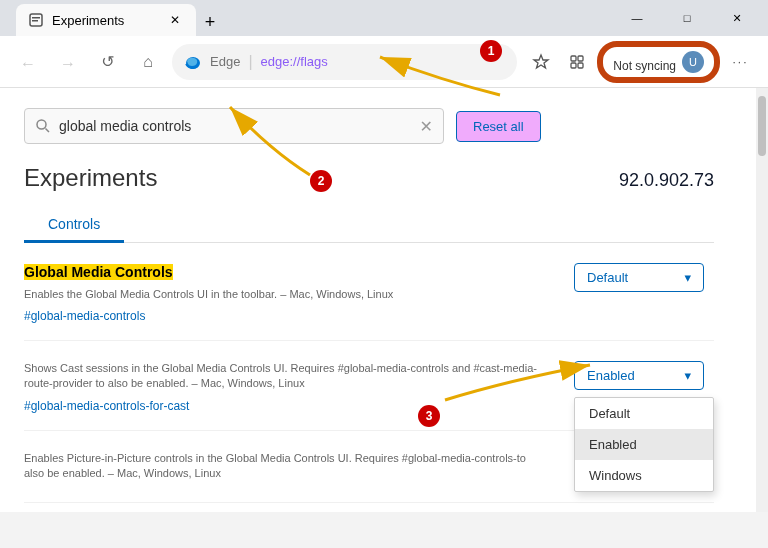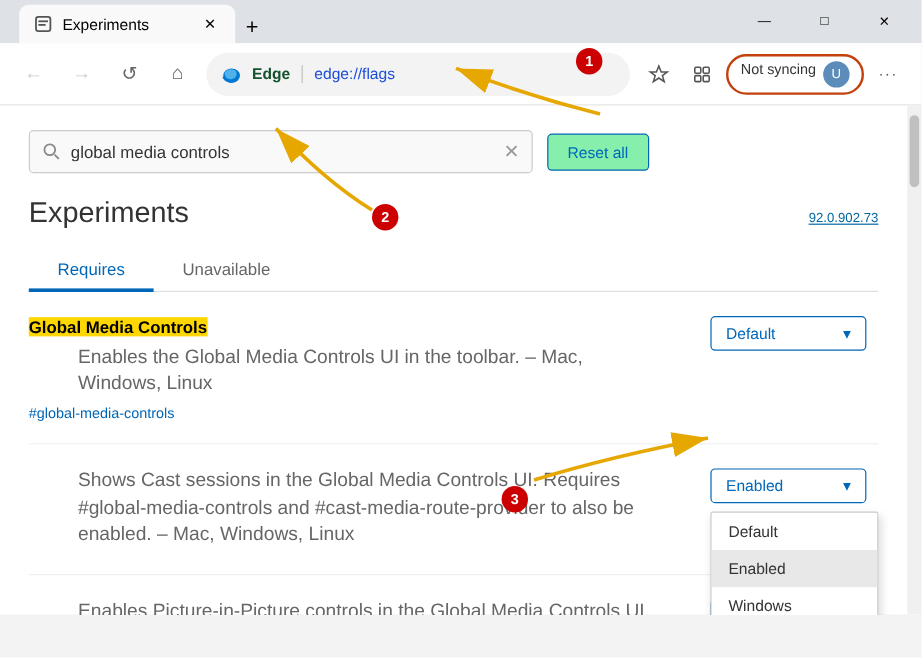--- a/index.html
+++ b/index.html
@@ -119,30 +119,30 @@
     .edge-logo {
       width: 18px;
       height: 18px;
       display: flex;
       align-items: center;
       justify-content: center;
       font-size: 13px;
     }
     .edge-label {
       font-size: 13px;
-      color: #14532d;
-      font-weight: 700;
+      color: #737373;
+      font-weight: 400;
     }
     .url-divider {
       color: #ccc;
       font-size: 16px;
     }
     .url-text {
       font-size: 13px;
-      color: #1d4ed8;
+      color: #8b5cf6;
       flex: 1;
     }
 
     .toolbar-icons {
       display: flex;
       gap: 4px;
       align-items: center;
     }
     .toolbar-icon-btn {
       width: 32px;
@@ -153,24 +153,24 @@
       display: flex;
       align-items: center;
       justify-content: center;
       border-radius: 50%;
       font-size: 15px;
       color: #555;
     }
 
     .profile-btn {
       display: flex;
-      align-items: flex-start;
+      align-items: flex-end;
       gap: 6px;
       padding: 4px 10px;
-      border: 2px solid #c2410c;
+      border: 6px solid #c2410c;
       border-radius: 20px;
       background: white;
       cursor: pointer;
       font-size: 12px;
       color: #333;
     }
     .profile-avatar {
       width: 22px;
       height: 22px;
       border-radius: 50%;
@@ -181,20 +181,21 @@
       color: white;
       font-size: 11px;
     }
 
     
     .content-area {
       background: #fff;
       height: calc(548px - 36px - 36px - 52px);
       display: flex;
       overflow: hidden;
+      gap: 18px;
     }
     .page-content {
       flex: 1;
       padding: 20px 24px;
       overflow-y: auto;
     }
 
     
     .search-bar-row {
       display: flex;
@@ -224,42 +225,41 @@
     }
     .search-clear {
       cursor: pointer;
       color: #999;
       font-size: 16px;
     }
     .reset-btn {
       padding: 7px 16px;
       border: 1px solid #0067b8;
       border-radius: 4px;
-      background: #86efac;
+      background: #f0abfc;
       color: #0067b8;
       font-size: 13px;
       cursor: pointer;
     }
 
     
     .page-title-row {
       display: flex;
       justify-content: space-between;
       align-items: baseline;
       margin-bottom: 16px;
     }
     .page-title {
       font-size: 24px;
       font-weight: 400;
       color: #333;
     }
     .version-text {
-      font-size: 11px;
-      color: #0369a1;
-      text-decoration: underline;
+      font-size: 18px;
+      color: #0f172a;
     }
 
     
     .tabs-row {
       display: flex;
       border-bottom: 1px solid #e0e0e0;
       margin-bottom: 20px;
     }
     .tab-item {
       padding: 8px 24px;
@@ -291,25 +291,24 @@
     .experiment-title {
       font-size: 14px;
       margin-bottom: 4px;
       line-height: 1.4;
     }
     .highlight {
       background: #ffd700;
       font-weight: 600;
     }
     .experiment-desc {
-      font-size: 16px;
+      font-size: 11px;
       color: #666;
       margin-bottom: 4px;
       line-height: 1.4;
-      margin-left: 41px;
     }
     .experiment-link {
       font-size: 12px;
       color: #0067b8;
       text-decoration: none;
     }
 
     .experiment-control {
       position: relative;
       min-width: 140px;
@@ -478,22 +477,21 @@
       </div>
       <button class="reset-btn">Reset all</button>
     </div>
 
     <div class="page-title-row">
       <h1 class="page-title">Experiments</h1>
       <span class="version-text">92.0.902.73</span>
     </div>
 
     <div class="tabs-row">
-      <div class="tab-item active">Requires</div>
-      <div class="tab-item">Unavailable</div>
+      <div class="tab-item active">Controls</div>
     </div>
 
     <div class="experiment-item">
       <div class="experiment-info">
         <div class="experiment-title">
           <span class="highlight">Global Media Controls</span><span></span>
         </div>
         <div class="experiment-desc">Enables the Global Media Controls UI in the toolbar. – Mac, Windows, Linux</div>
         <a class="experiment-link">#global-media-controls</a>
       </div>
@@ -501,20 +499,21 @@
         <button class="select-btn">
           <span>Default</span>
           <span>▾</span>
         </button>
       </div>
     </div>
 
     <div class="experiment-item">
       <div class="experiment-info">
         <div class="experiment-desc">Shows Cast sessions in the Global Media Controls UI. Requires #global-media-controls and #cast-media-route-provider to also be enabled. – Mac, Windows, Linux</div>
+        <a class="experiment-link">#global-media-controls-for-cast</a>
       </div>
       <div class="experiment-control">
         <button class="select-btn">
           <span>Enabled</span>
           <span>▾</span>
         </button>
         <div class="dropdown-menu">
           <div class="dropdown-item">Default</div>
           <div class="dropdown-item selected">Enabled</div>
           <div class="dropdown-item">Windows</div>

